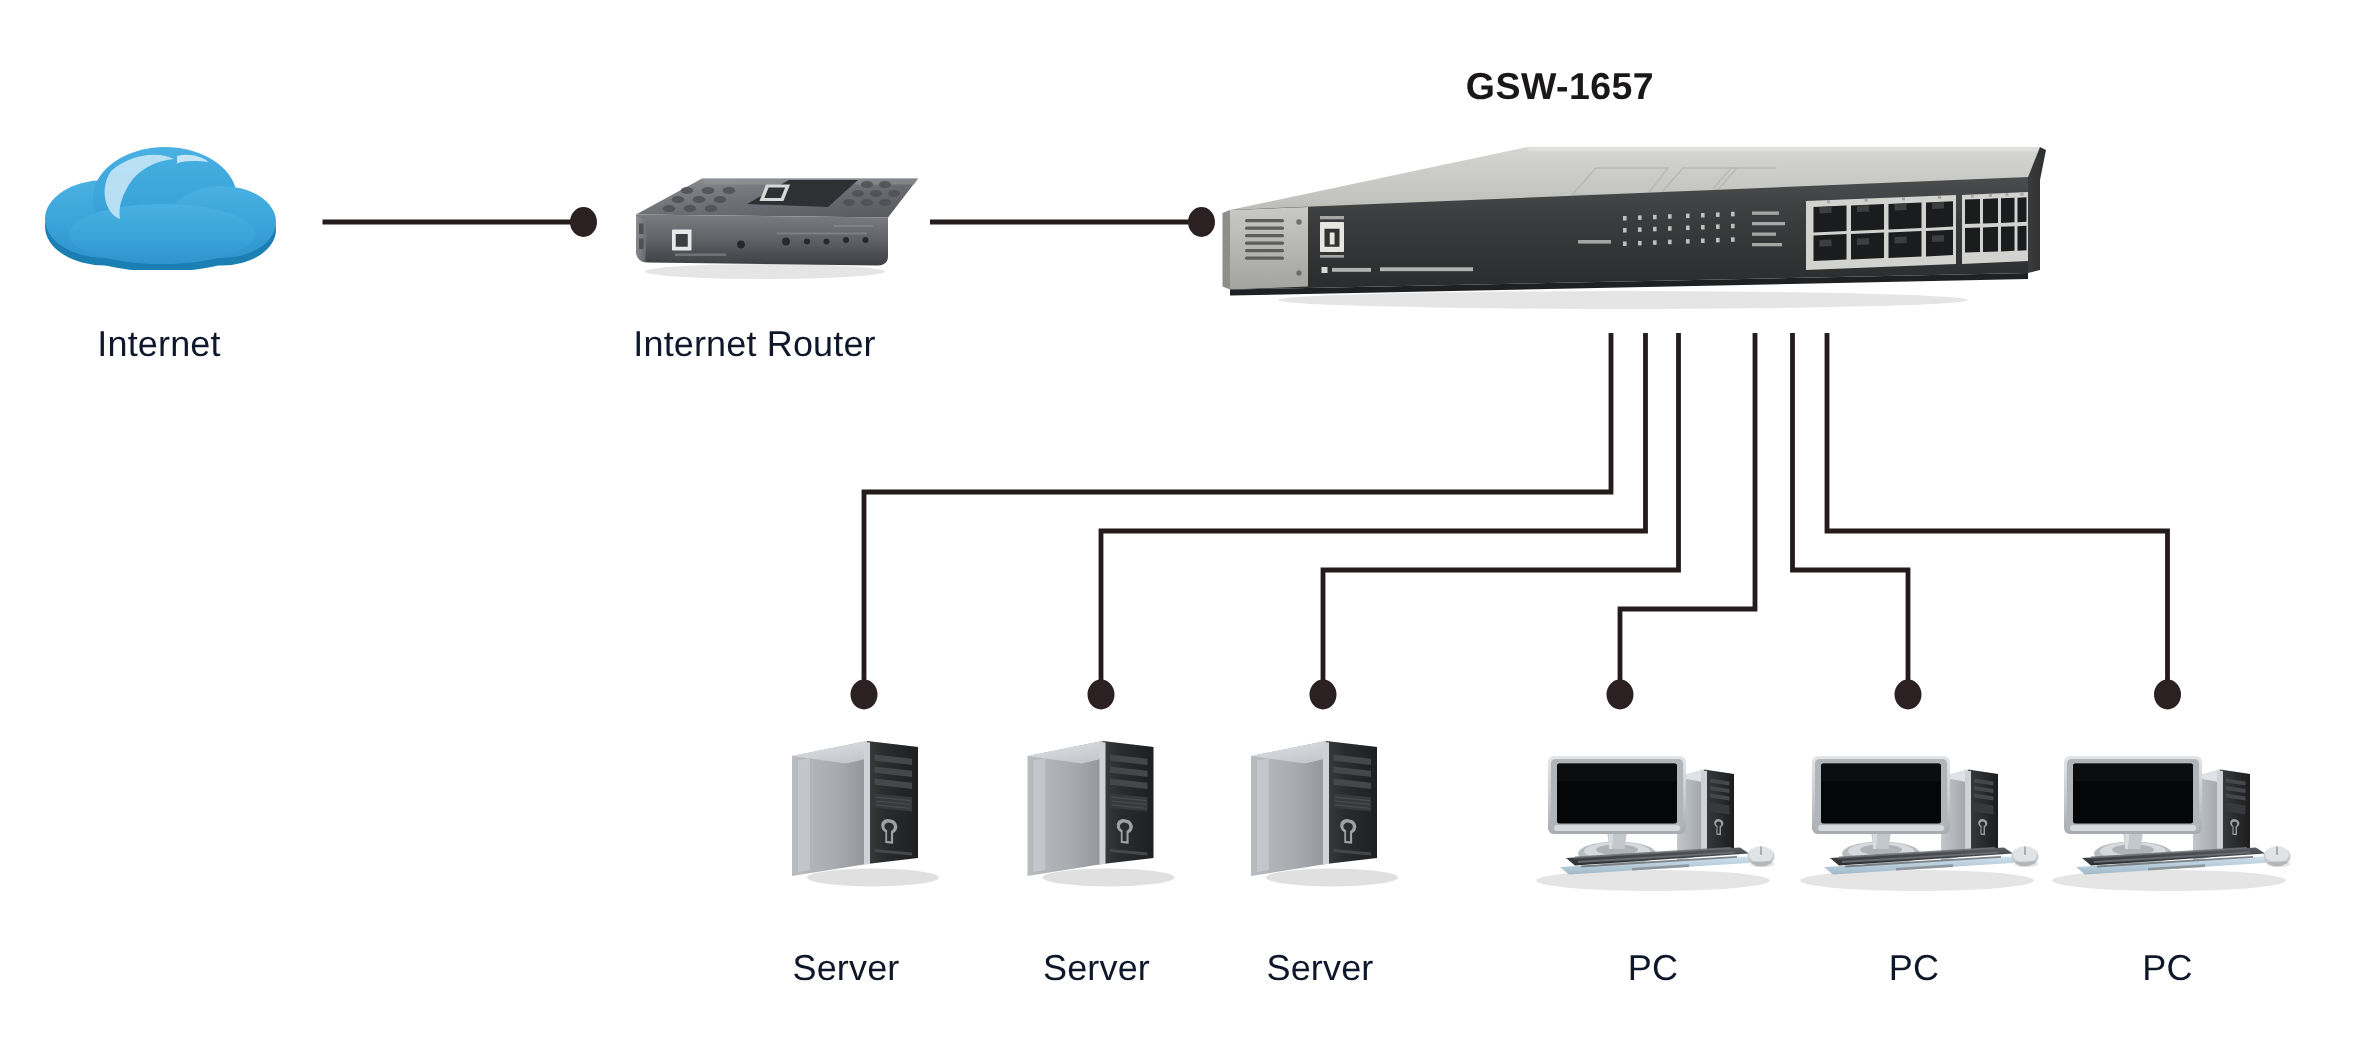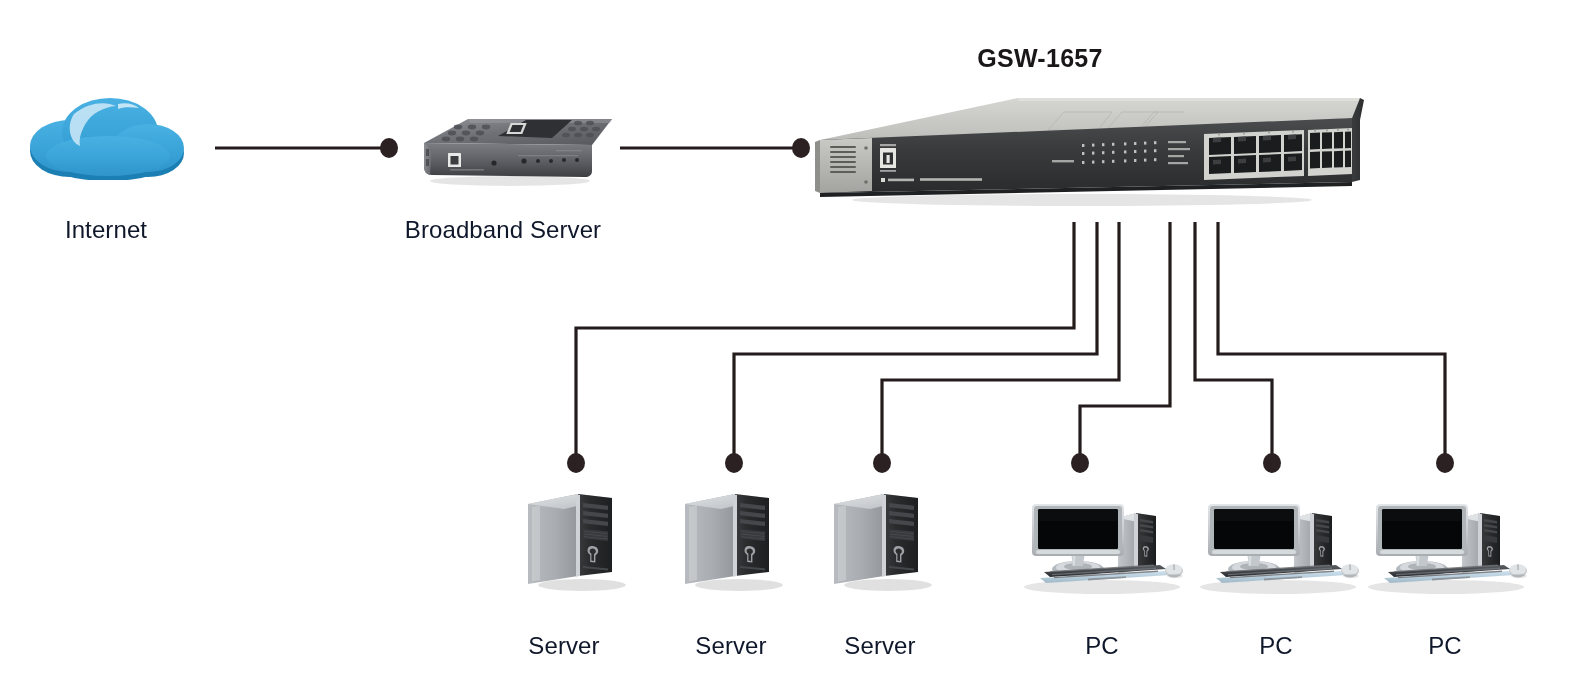--- a/index.html
+++ b/index.html
@@ -179,21 +179,21 @@
       </g>
 
       <g fill="#45474b" opacity="0.8">
         <rect x="20" y="44" width="3" height="7"></rect>
         <rect x="20" y="54" width="3" height="7"></rect>
       </g>
 
       <ellipse cx="104" cy="76" rx="80" ry="5" fill="#000000" opacity="0.10"></ellipse>
     </svg>
   </div>
-  <div class="node-label" style="left: 383px; top: 216px; width: 240px;">Broadband Server</div>
+  <div class="node-label" style="left: 383px; top: 216px; width: 240px;">Internet Router</div>
 
   <div class="device" style="left:812px; top:88px; width:556px; height:125px;">
     <svg width="556" height="125" viewBox="0 0 556 125">
       <defs>
         <linearGradient id="swTop" x1="0" y1="0" x2="0" y2="1">
           <stop offset="0%" stop-color="#d5d6d2"></stop>
           <stop offset="60%" stop-color="#c2c3bf"></stop>
           <stop offset="100%" stop-color="#aeafab"></stop>
         </linearGradient>
         <linearGradient id="swFrontDark" x1="0" y1="0" x2="0" y2="1">

